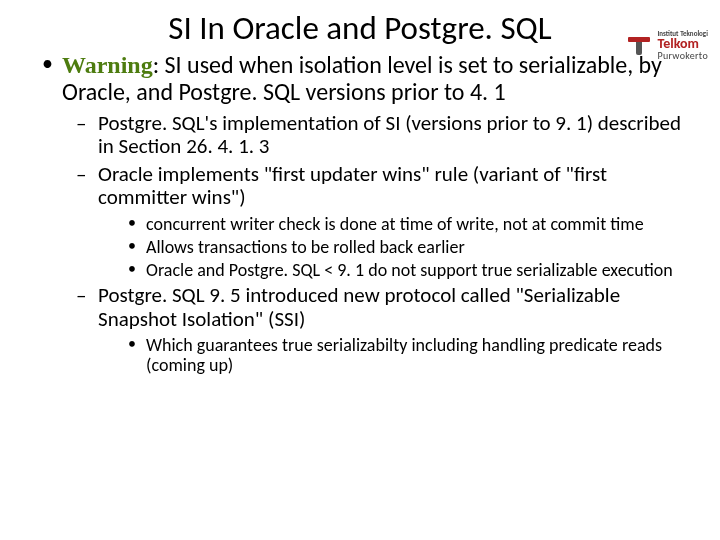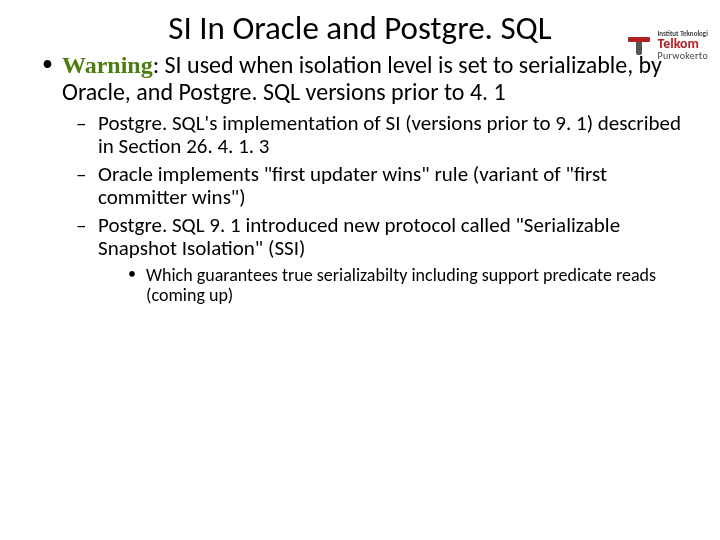--- a/index.html
+++ b/index.html
@@ -135,23 +135,28 @@
 <div class="title">SI In Oracle and Postgre. SQL</div>
 
 <div class="content">
   <ul class="lvl1">
     <li>
       <span class="warn">Warning</span><span>: SI used when isolation level is set to serializable, by Oracle, and Postgre. SQL versions prior to 4. 1</span>
       <ul class="lvl2">
         <li>Postgre. SQL's implementation of SI (versions prior to 9. 1) described in Section 26. 4. 1. 3</li>
         <li>
           <span>Oracle implements "first updater wins" rule (variant of "first committer wins")</span>
+          <ul class="lvl3">
+            <li>concurrent writer check is done at time of write, not at commit time</li>
+            <li>Allows transactions to be rolled back earlier</li>
+            <li>Oracle and Postgre. SQL &lt; 9. 1 do not support true serializable execution</li>
+          </ul>
         </li>
         <li>
-          <span>Postgre. SQL 9. 1 introduced new protocol called "Serializable Snapshot Isolation" (SSI)</span>
+          <span>Postgre. SQL 9. 5 introduced new protocol called "Serializable Snapshot Isolation" (SSI)</span>
           <ul class="lvl3">
-            <li>Which guarantees true serializabilty including support predicate reads (coming up)</li>
+            <li>Which guarantees true serializabilty including handling predicate reads (coming up)</li>
           </ul>
         </li>
       </ul>
     </li>
   </ul>
 </div>
 
 </body></html>

